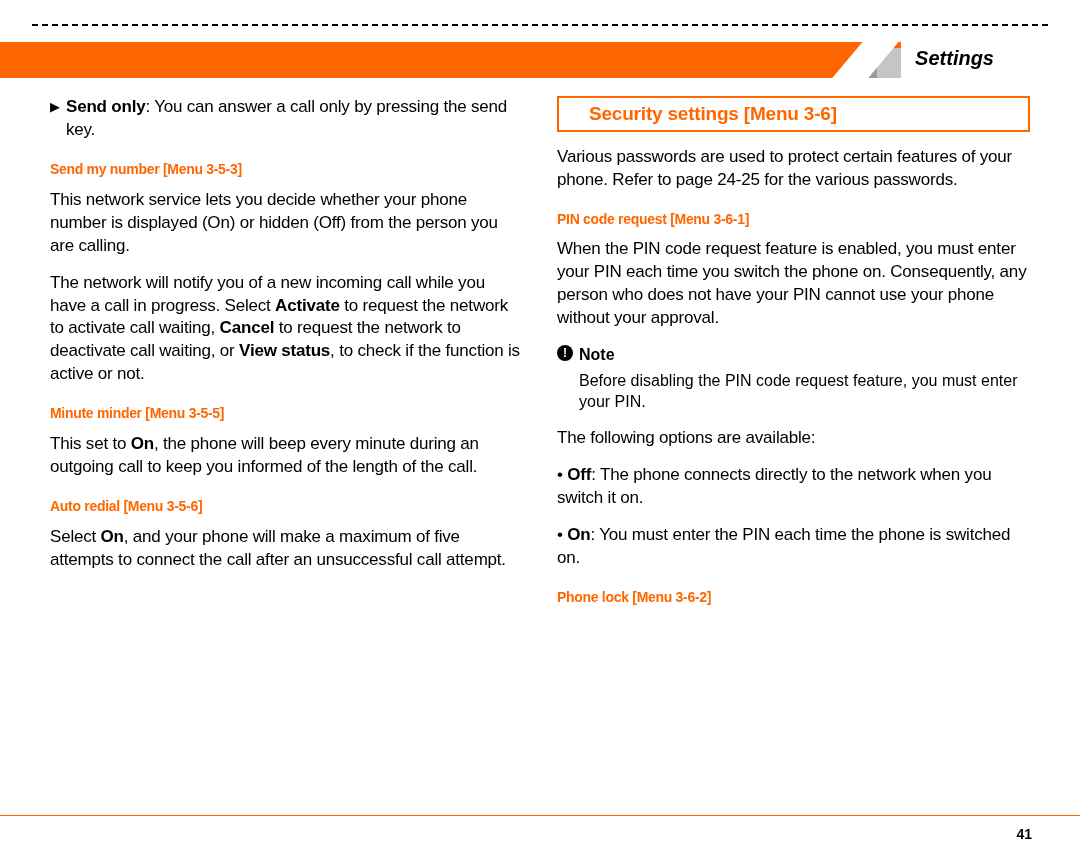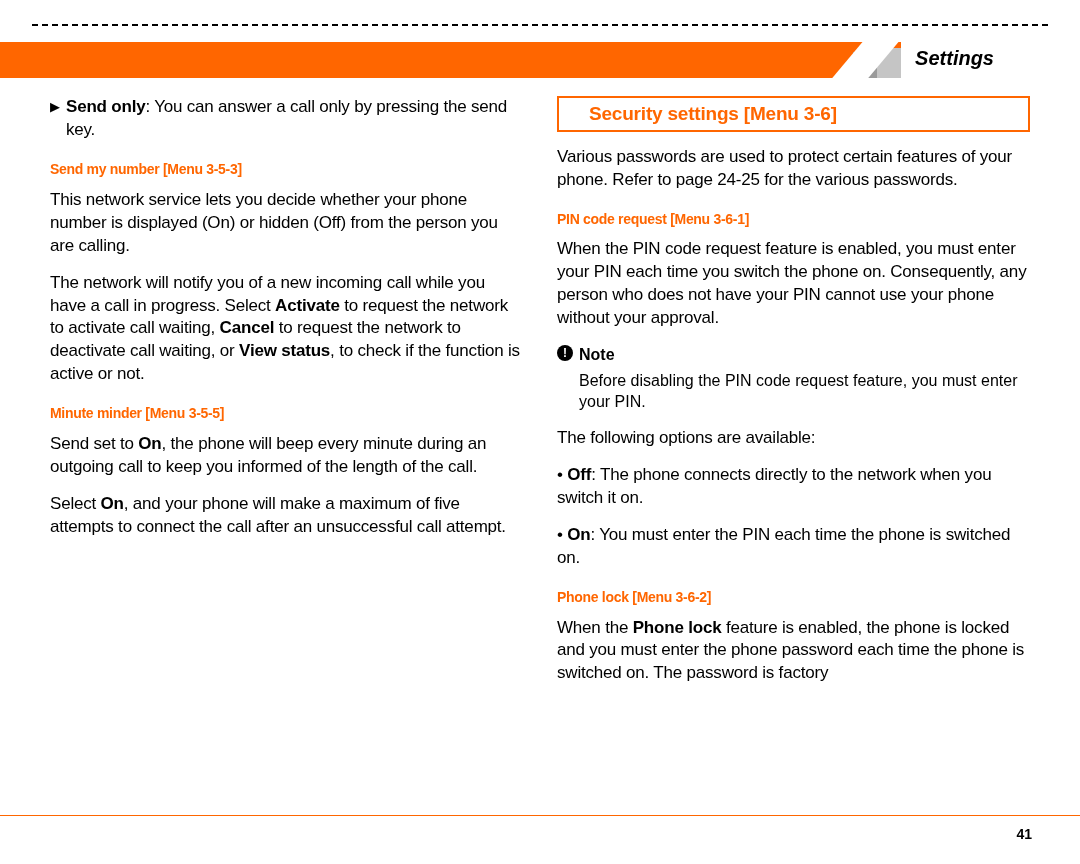--- a/index.html
+++ b/index.html
@@ -148,23 +148,24 @@
 
       <div class="subhead">Send my number [Menu 3-5-3]</div>
       <p class="body-text">This network service lets you decide whether your phone number is displayed (On) or hidden (Off) from the person you are calling.</p>
 
       <p class="body-text">
         <span>The network will notify you of a new incoming call while you have a call in progress. Select </span><b>Activate</b><span> to request the network to activate call waiting, </span><b>Cancel</b><span> to request the network to deactivate call waiting, or </span><b>View status</b><span>, to check if the function is active or not.</span>
       </p>
 
       <div class="subhead">Minute minder [Menu 3-5-5]</div>
       <p class="body-text">
-        <span>Send set to </span><b>On</b><span>, the phone will beep every minute during an outgoing call to keep you informed of the length of the call.</span>
-      </p>
-
+        <span>This set to </span><b>On</b><span>, the phone will beep every minute during an outgoing call to keep you informed of the length of the call.</span>
+      </p>
+
+      <div class="subhead">Auto redial [Menu 3-5-6]</div>
       <p class="body-text">
         <span>Select </span><b>On</b><span>, and your phone will make a maximum of five attempts to connect the call after an unsuccessful call attempt.</span>
       </p>
     </div>
 
     <div class="col">
       <div class="section-box">
         <div class="section-block"></div>
         <div class="section-title">Security settings [Menu 3-6]</div>
       </div>
@@ -182,21 +183,18 @@
       <p class="body-text">The following options are available:</p>
 
       <p class="body-text">
         • <b>Off</b><span>: The phone connects directly to the network when you switch it on.</span>
       </p>
       <p class="body-text" style="padding-left:0;text-indent:0">
         • <b>On</b><span>: You must enter the PIN each time the phone is switched on.</span>
       </p>
 
       <div class="subhead">Phone lock [Menu 3-6-2]</div>
-      <p class="body-text" style="margin-bottom:0">
-        <span>When the </span><b>Phone lock</b><span> feature is enabled, the phone is locked and you must enter the phone password each time the phone is switched on. The password is factory</span>
-      </p>
     </div>
   </div>
 
   <div class="footer-line"></div>
   <div class="page-number">41</div>
 </div>
 
 </body></html>

